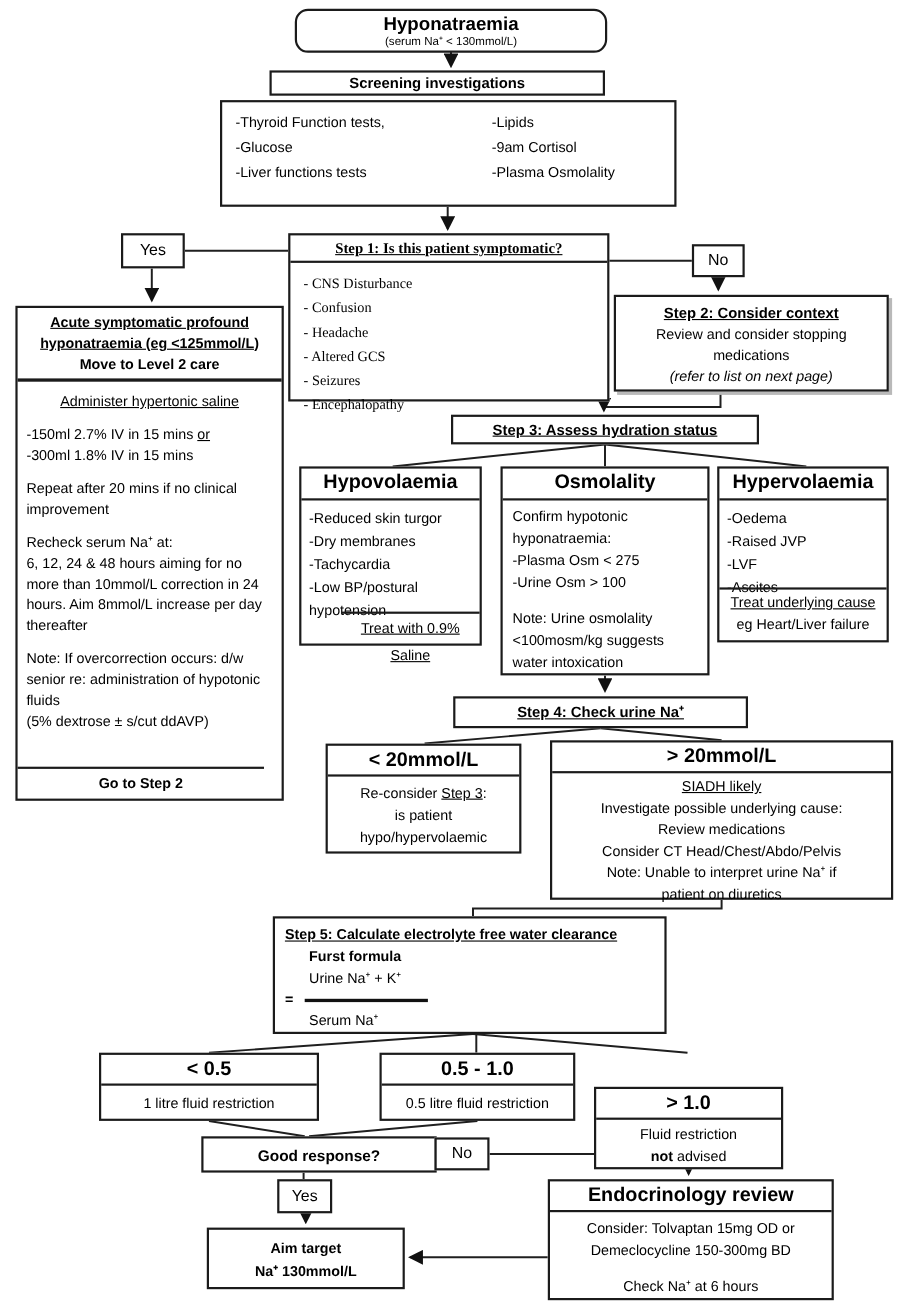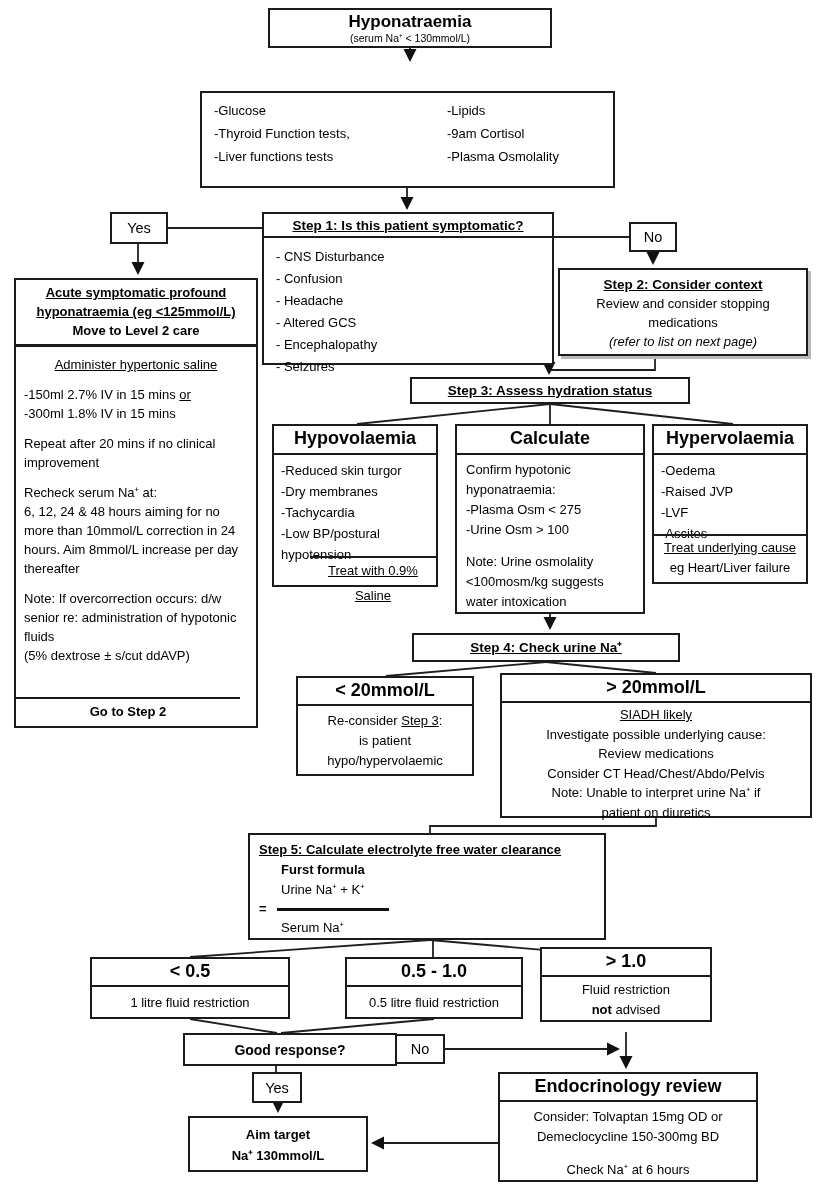--- a/index.html
+++ b/index.html
@@ -82,50 +82,53 @@
     <line x1="190" y1="1019" x2="277" y2="1033"></line>
     <line x1="434" y1="1019" x2="281" y2="1033"></line>
     <line x1="365" y1="1049" x2="394" y2="1049"></line>
     <line x1="445" y1="1049" x2="618" y2="1049" marker-end="url(#arr)"></line>
     <line x1="626" y1="1032" x2="626" y2="1067" marker-end="url(#arr)"></line>
     <line x1="276" y1="1066" x2="276" y2="1072"></line>
     <line x1="278" y1="1103" x2="278" y2="1111" marker-end="url(#arr)"></line>
     <line x1="498" y1="1143" x2="373" y2="1143" marker-end="url(#arr)"></line>
   </svg>
 
-  <div class="box ctr" style="left:268px; top:8px; width:284px; height:40px;">
+  <div class="box ctr" style="left:268px; top:8px; width:284px; height:40px;border-radius:12px;">
     <div class="title-main">Hyponatraemia</div>
     <div class="title-sub">(serum Na⁺ &lt; 130mmol/L)</div>
   </div>
 
+  <div class="box sec-hdr" style="left:245px; top:64px; width:305px; height:23px; line-height:20px;">
+    <span>Screening investigations</span>
+  </div>
 
   <div class="box" style="left:200px; top:91px; width:415px; height:97px;">
     <div class="list-cols">
       <div>
+        <div>-Thyroid Function tests,</div>
         <div>-Glucose</div>
-        <div>-Thyroid Function tests,</div>
         <div>-Liver functions tests</div>
       </div>
       <div class="col2">
         <div>-Lipids</div>
         <div>-9am Cortisol</div>
         <div>-Plasma Osmolality</div>
       </div>
     </div>
   </div>
 
-  <div class="box" style="left:262px; top:212px; width:292px; height:153px;">
+  <div class="box" style="left:262px; top:212px; width:292px; height:153px;font-family:Liberation Serif, serif;">
     <div class="step-hdr s1-hdr hdrline">Step 1: Is this patient symptomatic?</div>
     <div class="s1-body">
       <div>- CNS Disturbance</div>
       <div>- Confusion</div>
       <div>- Headache</div>
       <div>- Altered GCS</div>
+      <div>- Seizures</div>
       <div>- Encephalopathy</div>
-      <div>- Seizures</div>
     </div>
   </div>
 
   <div class="box small-label" style="left:110px; top:212px; width:58px; height:32px; line-height:29px;">
     <span>Yes</span>
   </div>
   <div class="box small-label" style="left:629px; top:222px; width:48px; height:30px; line-height:27px;">
     <span>No</span>
   </div>
 
@@ -171,21 +174,21 @@
       <div>-Dry membranes</div>
       <div>-Tachycardia</div>
       <div>-Low BP/postural hypotension</div>
     </div>
     <div class="cell-foot" style="height:27px; line-height:25px;margin-left:36px;">
       <span class="u">Treat with 0.9% Saline</span>
     </div>
   </div>
 
   <div class="box" style="left:455px; top:424px; width:190px; height:190px;">
-    <div class="cell-hdr">Calculate</div>
+    <div class="cell-hdr">Osmolality</div>
     <div class="cell-body" style="padding-left:9px; line-height:20px;">
       <div>Confirm hypotonic</div>
       <div>hyponatraemia:</div>
       <div>-Plasma Osm &lt; 275</div>
       <div>-Urine Osm &gt; 100</div>
       <div style="height:12px;"></div>
       <div>Note: Urine osmolality &lt;100mosm/kg suggests water intoxication</div>
     </div>
   </div>
 
@@ -244,21 +247,21 @@
   <div class="box" style="left:90px; top:957px; width:200px; height:62px;">
     <div class="cell-hdr" style="height:26px; line-height:24px;">&lt; 0.5</div>
     <div class="ctr" style="line-height:32px;">1 litre fluid restriction</div>
   </div>
 
   <div class="box" style="left:345px; top:957px; width:178px; height:62px;">
     <div class="cell-hdr" style="height:26px; line-height:24px;">0.5 - 1.0</div>
     <div class="ctr" style="line-height:32px;">0.5 litre fluid restriction</div>
   </div>
 
-  <div class="box" style="left:540px; top:947px; width:172px; height:75px;">
+  <div class="box" style="left:540px; top:988px; width:172px; height:75px;">
     <div class="cell-hdr" style="height:26px; line-height:24px;">&gt; 1.0</div>
     <div class="ctr" style="padding-top:3px; line-height:20px;">
       <div>Fluid restriction</div>
       <div><span class="b">not</span><span> advised</span></div>
     </div>
   </div>
 
   <div class="box ctr b" style="left:183px; top:1033px; width:214px; height:33px; line-height:30px; font-size:14px;">
     <span>Good response?</span>
   </div>

